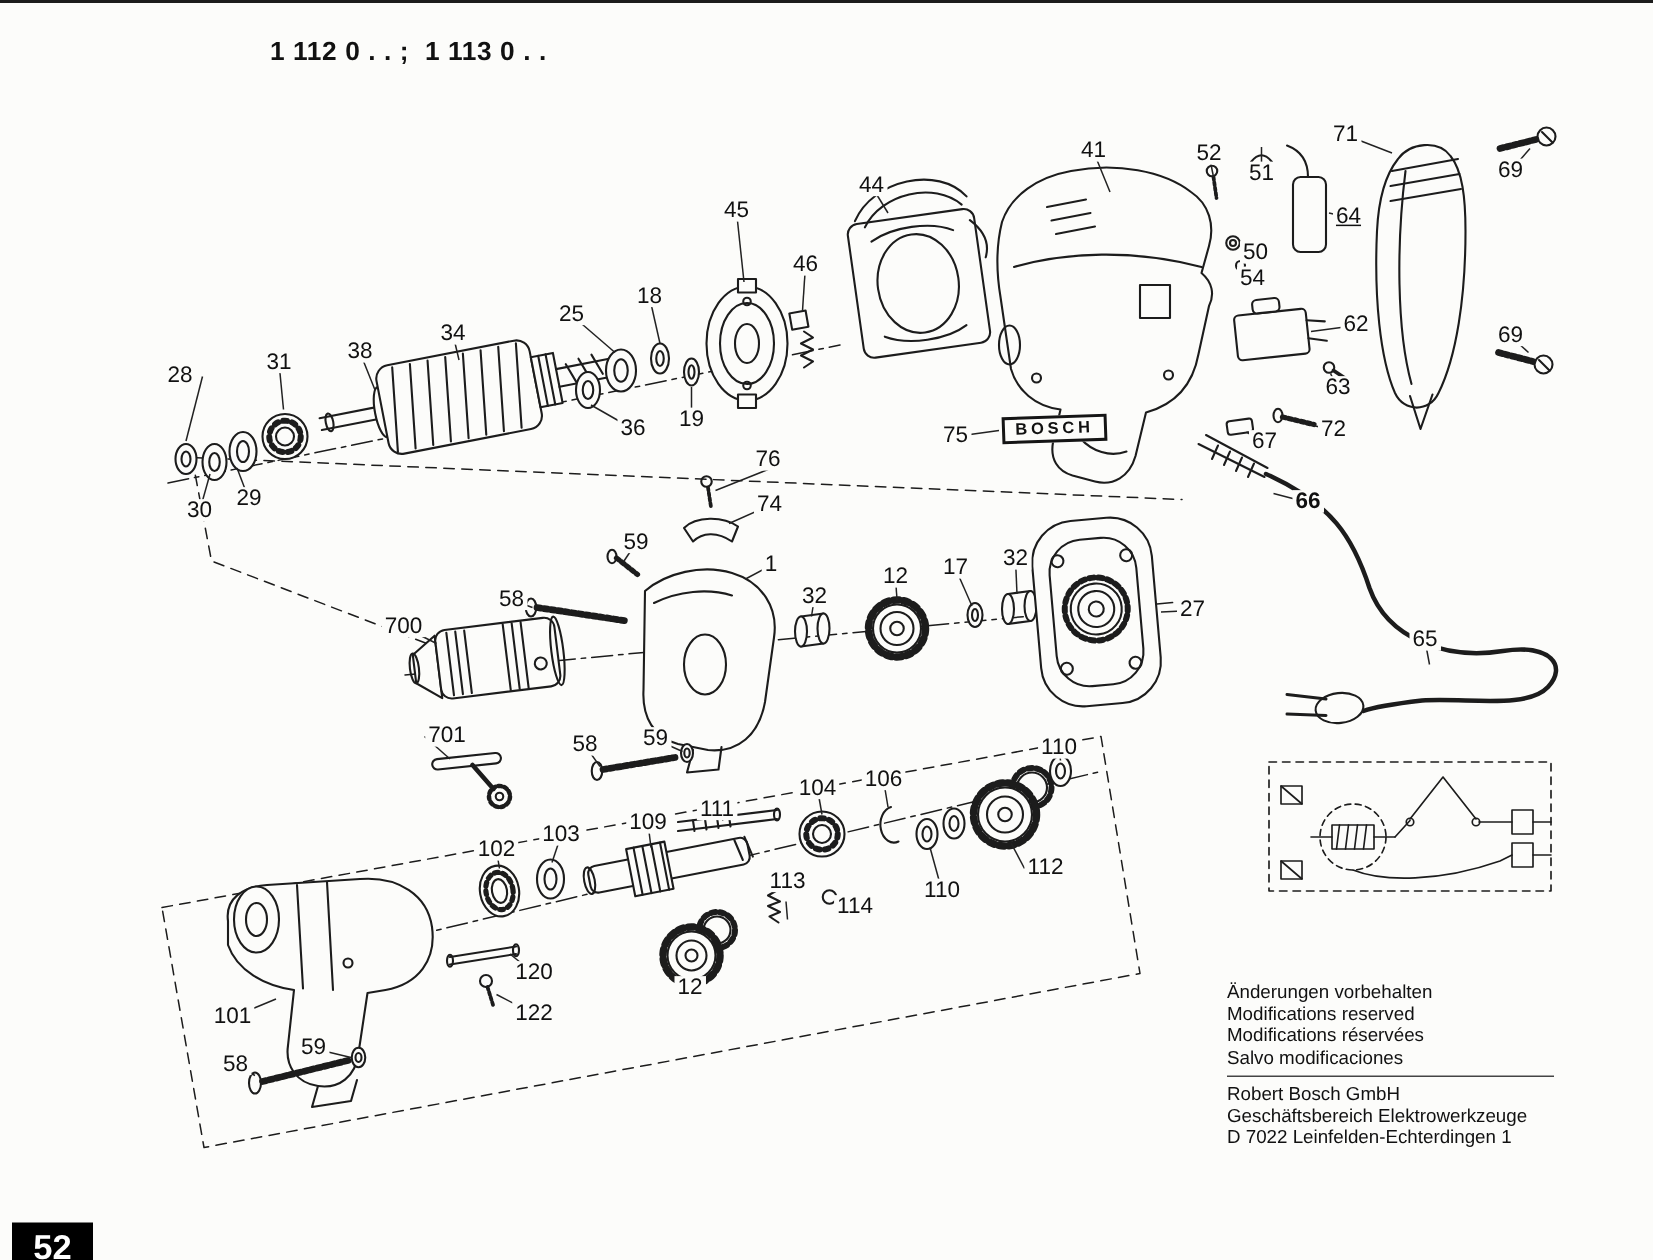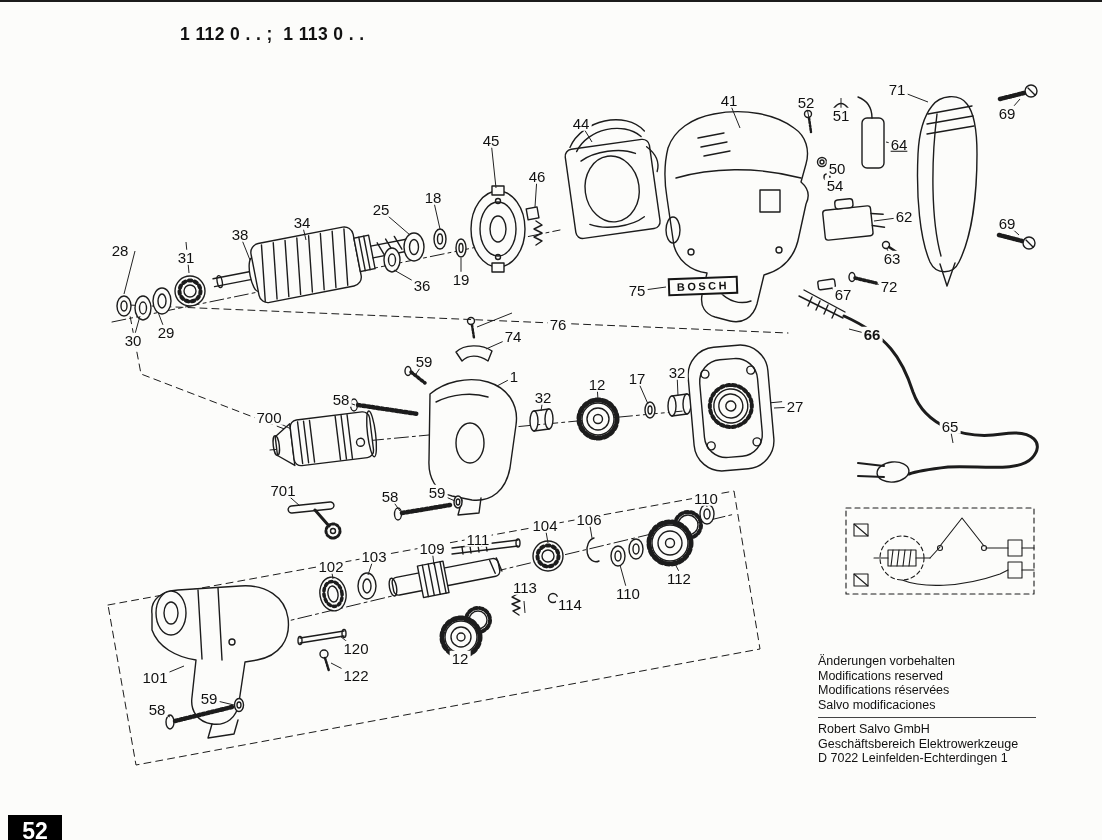--- a/index.html
+++ b/index.html
@@ -505,56 +505,56 @@
       <div class="part-label" style="left: 491px; top: 139px;">45</div>
       <div class="part-label" style="left: 537px; top: 175px;">46</div>
       <div class="part-label" style="left: 899px; top: 143px; text-decoration: underline;">64</div>
       <div class="part-label" style="left: 837px; top: 167px;">50</div>
       <div class="part-label" style="left: 835px; top: 184px;">54</div>
       <div class="part-label" style="left: 433px; top: 196px;">18</div>
       <div class="part-label" style="left: 381px; top: 208px;">25</div>
       <div class="part-label" style="left: 302px; top: 221px;">34</div>
       <div class="part-label" style="left: 904px; top: 215px;">62</div>
       <div class="part-label" style="left: 240px; top: 233px;">38</div>
-      <div class="part-label" style="left: 186px; top: 240px; margin-top: 16px;">31</div>
+      <div class="part-label" style="left: 186px; top: 240px;">31</div>
       <div class="part-label" style="left: 120px; top: 249px;">28</div>
       <div class="part-label" style="left: 1007px; top: 222px;">69</div>
       <div class="part-label" style="left: 892px; top: 257px;">63</div>
       <div class="part-label" style="left: 422px; top: 284px;">36</div>
       <div class="part-label" style="left: 461px; top: 278px;">19</div>
       <div class="part-label" style="left: 166px; top: 331px;">29</div>
       <div class="part-label" style="left: 133px; top: 339px;">30</div>
       <div class="part-label" style="left: 637px; top: 289px;">75</div>
       <div class="part-label" style="left: 843px; top: 293px;">67</div>
       <div class="part-label" style="left: 889px; top: 285px;">72</div>
       <div class="part-label" style="left: 872px; top: 333px; font-weight: bold;">66</div>
-      <div class="part-label" style="left: 512px; top: 323px; margin-left: 46px;">76</div>
+      <div class="part-label" style="left: 512px; top: 305px;">76</div>
       <div class="part-label" style="left: 513px; top: 335px;">74</div>
       <div class="part-label" style="left: 424px; top: 360px;">59</div>
       <div class="part-label" style="left: 514px; top: 375px;">1</div>
       <div class="part-label" style="left: 341px; top: 398px;">58</div>
       <div class="part-label" style="left: 269px; top: 416px;">700</div>
       <div class="part-label" style="left: 543px; top: 396px;">32</div>
       <div class="part-label" style="left: 597px; top: 383px;">12</div>
       <div class="part-label" style="left: 637px; top: 377px;">17</div>
       <div class="part-label" style="left: 677px; top: 371px;">32</div>
       <div class="part-label" style="left: 795px; top: 405px;">27</div>
       <div class="part-label" style="left: 950px; top: 425px;">65</div>
-      <div class="part-label" style="left: 283px; top: 489px;">701</div>
+      <div class="part-label" style="left: 298px; top: 489px;">701</div>
       <div class="part-label" style="left: 390px; top: 495px;">58</div>
       <div class="part-label" style="left: 437px; top: 491px;">59</div>
       <div class="part-label" style="left: 706px; top: 497px;">110</div>
       <div class="part-label" style="left: 545px; top: 524px;">104</div>
       <div class="part-label" style="left: 589px; top: 518px;">106</div>
       <div class="part-label" style="left: 374px; top: 555px;">103</div>
       <div class="part-label" style="left: 432px; top: 547px;">109</div>
       <div class="part-label" style="left: 478px; top: 538px;">111</div>
       <div class="part-label" style="left: 331px; top: 565px;">102</div>
       <div class="part-label" style="left: 628px; top: 592px;">110</div>
-      <div class="part-label" style="left: 679px; top: 577px; text-align: center;">112</div>
+      <div class="part-label" style="left: 697px; top: 577px; text-align: center;">112</div>
       <div class="part-label" style="left: 525px; top: 586px;">113</div>
       <div class="part-label" style="left: 570px; top: 603px;">114</div>
       <div class="part-label" style="left: 155px; top: 676px;">101</div>
       <div class="part-label" style="left: 356px; top: 647px;">120</div>
       <div class="part-label" style="left: 460px; top: 657px;">12</div>
       <div class="part-label" style="left: 356px; top: 674px;">122</div>
       <div class="part-label" style="left: 157px; top: 708px;">58</div>
       <div class="part-label" style="left: 209px; top: 697px;">59</div>
     </div>
 
@@ -563,20 +563,20 @@
   <div class="typ-block">
     <div class="typ-row typ-indent">1 112 0 . . ;  1 113 0 . .</div>
   </div>
 
   <div class="footer-block">
     <div>Änderungen vorbehalten</div>
     <div>Modifications reserved</div>
     <div>Modifications réservées</div>
     <div>Salvo modificaciones</div>
     <div class="footer-divider"></div>
-    <div>Robert Salvo GmbH</div>
+    <div>Robert Bosch GmbH</div>
     <div>Geschäftsbereich Elektrowerkzeuge</div>
     <div>D 7022 Leinfelden-Echterdingen 1</div>
   </div>
 
   <div class="page-badge">52</div>
 
 </div>
 
 </body></html>

